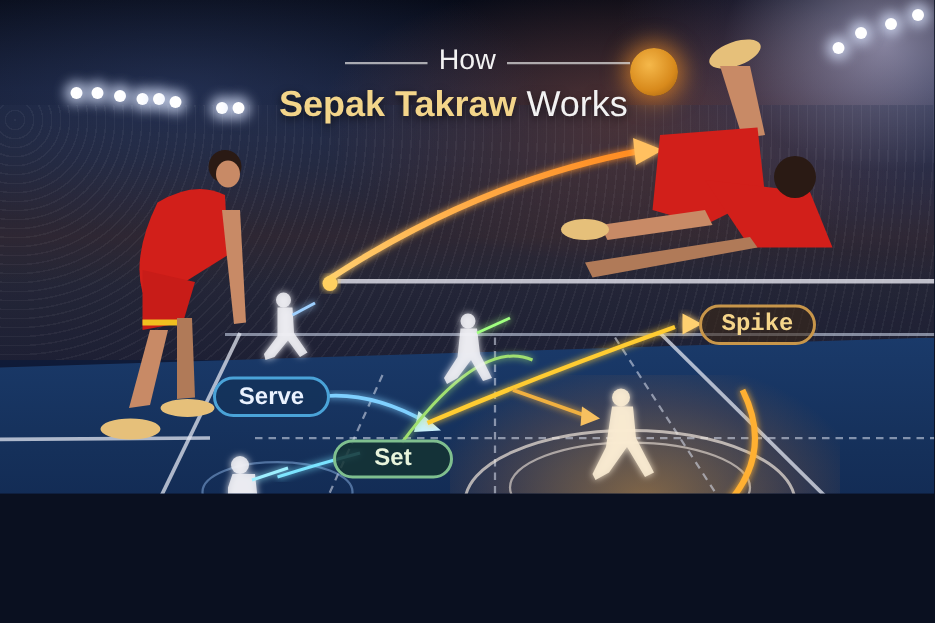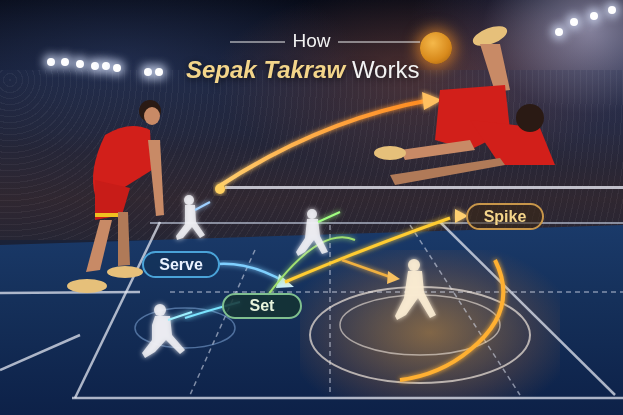--- a/index.html
+++ b/index.html
@@ -1,18 +1,18 @@
 <!DOCTYPE html>
 <html><head>
   <meta charset="utf-8">
   <style>
     html, body { margin: 0; padding: 0; }
     body { width: 623px; height: 415px; overflow: hidden; background: #0a1020; }
     .scene {
-      position: relative; width: 623px; height: 415px; overflow: hidden;
+      position: relative; width: 623px; height: 329px; overflow: hidden;
       background:
         radial-gradient(ellipse 180px 140px at 590px 30px, rgba(230,220,255,0.55), rgba(120,110,170,0.15) 60%, transparent 100%),
         radial-gradient(ellipse 260px 120px at 420px 80px, rgba(200,90,40,0.35), transparent 80%),
         radial-gradient(ellipse 300px 120px at 120px 60px, rgba(60,80,130,0.35), transparent 80%),
         linear-gradient(180deg, #070b18 0%, #141c34 18%, #1c2238 32%, #2a2430 48%, #1a2238 58%, #0e1a38 75%, #0a1430 100%);
       font-family: "DejaVu Sans", sans-serif;
     }
     
     .crowd {
       position: absolute; left: 0; top: 70px; width: 623px; height: 170px;
@@ -40,32 +40,32 @@
     svg.overlay { position: absolute; left: 0; top: 0; }
     .title-how {
       position: absolute; left: 0; width: 623px; top: 30px; text-align: center;
       color: #f2f2f2; font-size: 19px; font-family: "Liberation Sans", sans-serif;
     }
     .title-main {
       position: absolute; left: 186px; top: 56px; font-size: 24px; font-weight: bold;
       font-family: "Liberation Sans", sans-serif; color: #fff; white-space: nowrap;
       text-shadow: 0 2px 6px rgba(0,0,0,0.6);
     }
-    .title-main .gold { color: #f3d58a; font-style: italic; }
+    .title-main .gold { color: #f3d58a; }
     .title-main .white { color: #f2f2f2; font-weight: normal; }
     .pill {
       position: absolute; border-radius: 14px; font-weight: bold; text-align: center;
       font-family: "Liberation Sans", sans-serif; box-sizing: border-box;
     }
     .pill-serve { left: 142px; top: 251px; width: 78px; height: 27px; font-size: 16px; line-height: 24px;
       color: #eaf2ff; background: rgba(20,50,90,0.85); border: 2px solid #4aa3d8; }
     .pill-set { left: 222px; top: 293px; width: 80px; height: 26px; font-size: 16px; line-height: 22px;
       color: #e8f4dc; background: rgba(20,50,50,0.85); border: 2px solid #7fbf8f; }
     .pill-spike { left: 466px; top: 203px; width: 78px; height: 27px; font-size: 16px; line-height: 23px;
-      color: #f5d58a; background: rgba(60,40,20,0.55); border: 2px solid #c8964a; }
+      color: #f5d58a; background: rgba(60,40,20,0.55); border: 2px solid #c8964a; font-family: Liberation Mono, monospace; }
     .pill-tekong { left: 116px; top: 359px; width: 100px; height: 27px; font-size: 15px; line-height: 24px;
       color: #d8e4f4; background: rgba(10,25,55,0.8); border: 1.5px solid #3e5f8e; font-weight: normal;
       text-align: left; padding-left: 34px; }
     .tekong-dot { position: absolute; left: 12px; top: 8px; width: 7px; height: 7px; border-radius: 50%;
       background: #bff0ff; box-shadow: 0 0 0 2px rgba(40,120,180,0.7), 0 0 6px 3px #3ac8ff; }
     .ball { position: absolute; left: 420px; top: 32px; width: 32px; height: 32px; border-radius: 50%;
       background: radial-gradient(circle at 40% 35%, #f5b84a, #d88a1c 60%, #9a5a10);
       box-shadow: 0 0 14px 4px rgba(255,150,40,0.6); }
   </style>
 </head>

